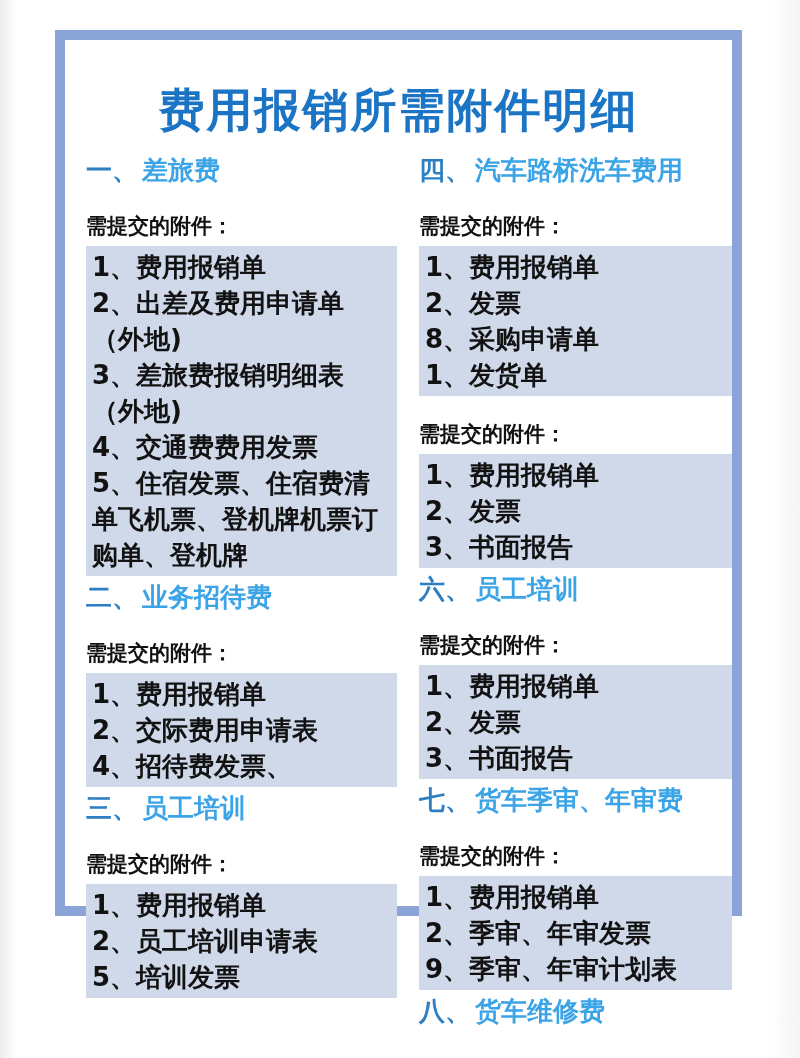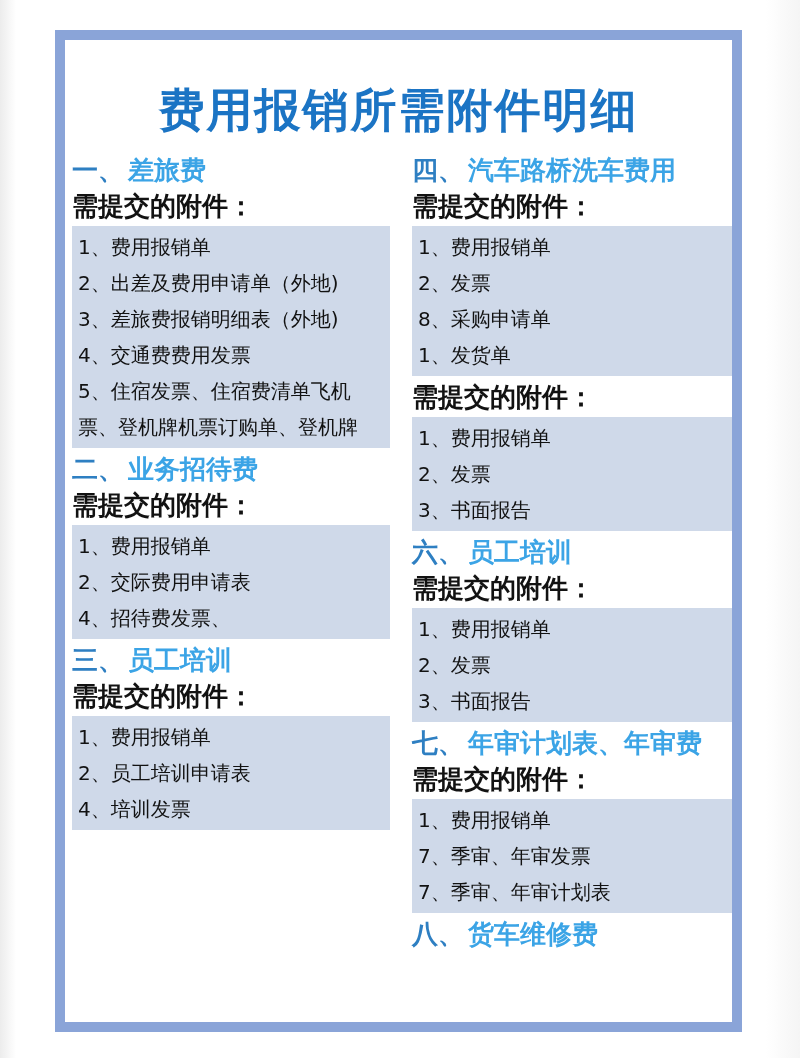--- a/index.html
+++ b/index.html
@@ -12,67 +12,68 @@
     position: relative;
     overflow: hidden;
     font-family: "DejaVu Sans", sans-serif;
     background: linear-gradient(90deg, #ececec 0px, #ffffff 16px, #ffffff 766px, #f5f5f5 800px);
   }
   .frame {
     position: absolute;
     left: 55px;
     top: 30px;
     width: 687px;
-    height: 1002px;
+    height: 886px;
     box-sizing: border-box;
     border: 10px solid var(--frame-border-color, #8aa4d8);
     background: #ffffff;
   }
   .title {
     text-align: center;
     margin-top: 44px;
     font-size: 46px;
     font-weight: 800;
     letter-spacing: 2px;
     color: var(--title-color, #1b74c4);
     line-height: 1.15;
   }
   .columns {
     display: flex;
     margin-top: 13px;
-    padding-left: 7px;
+    padding-left: 21px;
   }
   .column {
     box-sizing: border-box;
   }
   .column-left  { width: 318px; margin-right: 22px; }
   .column-right { width: 320px; }
   .section-heading {
     font-size: 26px;
     font-weight: 800;
     line-height: 36px;
     margin-top: 2px;
     white-space: nowrap;
   }
   .sec-num  { color: var(--heading-number-color, #2e7fc2); margin-right: 4px; }
   .sec-name { color: var(--heading-name-color, #3ba4e6); }
   .section-label {
-    font-size: 26px;
+    font-size: 21px;
     font-weight: 800;
     line-height: 36px;
     color: var(--text-color, #121212);
+    margin-top: 20px;
   }
   .items {
     background: var(--item-bg-color, #cfd9e9);
     padding: 3px 6px;
     margin: 2px 0 3px 0;
   }
   .item {
-    font-size: 20px;
-    font-weight: 400;
+    font-size: 26px;
+    font-weight: 700;
     line-height: 36px;
     color: var(--text-color, #121212);
     word-break: break-all;
   }
 </style>
 </head>
 <body>
 
 <div class="frame">
   <div class="title">费用报销所需附件明细</div>
@@ -92,21 +93,21 @@
         <div class="items">
           <div class="item">1、费用报销单</div>
           <div class="item">2、交际费用申请表</div>
           <div class="item">4、招待费发票、</div>
         </div>
         <div class="section-heading"><span class="sec-num">三、</span><span class="sec-name">员工培训</span></div>
         <div class="section-label">需提交的附件：</div>
         <div class="items">
           <div class="item">1、费用报销单</div>
           <div class="item">2、员工培训申请表</div>
-          <div class="item">4、培训发票</div>
+          <div class="item">5、培训发票</div>
         </div>
       </div>
     <div class="column column-right">
         <div class="section-heading"><span class="sec-num">四、</span><span class="sec-name">汽车路桥洗车费用</span></div>
         <div class="section-label">需提交的附件：</div>
         <div class="items">
           <div class="item">1、费用报销单</div>
           <div class="item">2、发票</div>
           <div class="item">8、采购申请单</div>
           <div class="item">1、发货单</div>
@@ -117,23 +118,23 @@
           <div class="item">2、发票</div>
           <div class="item">3、书面报告</div>
         </div>
         <div class="section-heading"><span class="sec-num">六、</span><span class="sec-name">员工培训</span></div>
         <div class="section-label">需提交的附件：</div>
         <div class="items">
           <div class="item">1、费用报销单</div>
           <div class="item">2、发票</div>
           <div class="item">3、书面报告</div>
         </div>
-        <div class="section-heading"><span class="sec-num">七、</span><span class="sec-name">年审计划表、年审费</span></div>
+        <div class="section-heading"><span class="sec-num">七、</span><span class="sec-name">货车季审、年审费</span></div>
         <div class="section-label">需提交的附件：</div>
         <div class="items">
           <div class="item">1、费用报销单</div>
-          <div class="item">7、季审、年审发票</div>
-          <div class="item">7、季审、年审计划表</div>
+          <div class="item">2、季审、年审发票</div>
+          <div class="item">9、季审、年审计划表</div>
         </div>
         <div class="section-heading"><span class="sec-num">八、</span><span class="sec-name">货车维修费</span></div>
       </div>
   </div>
 </div>
 
 </body></html>

